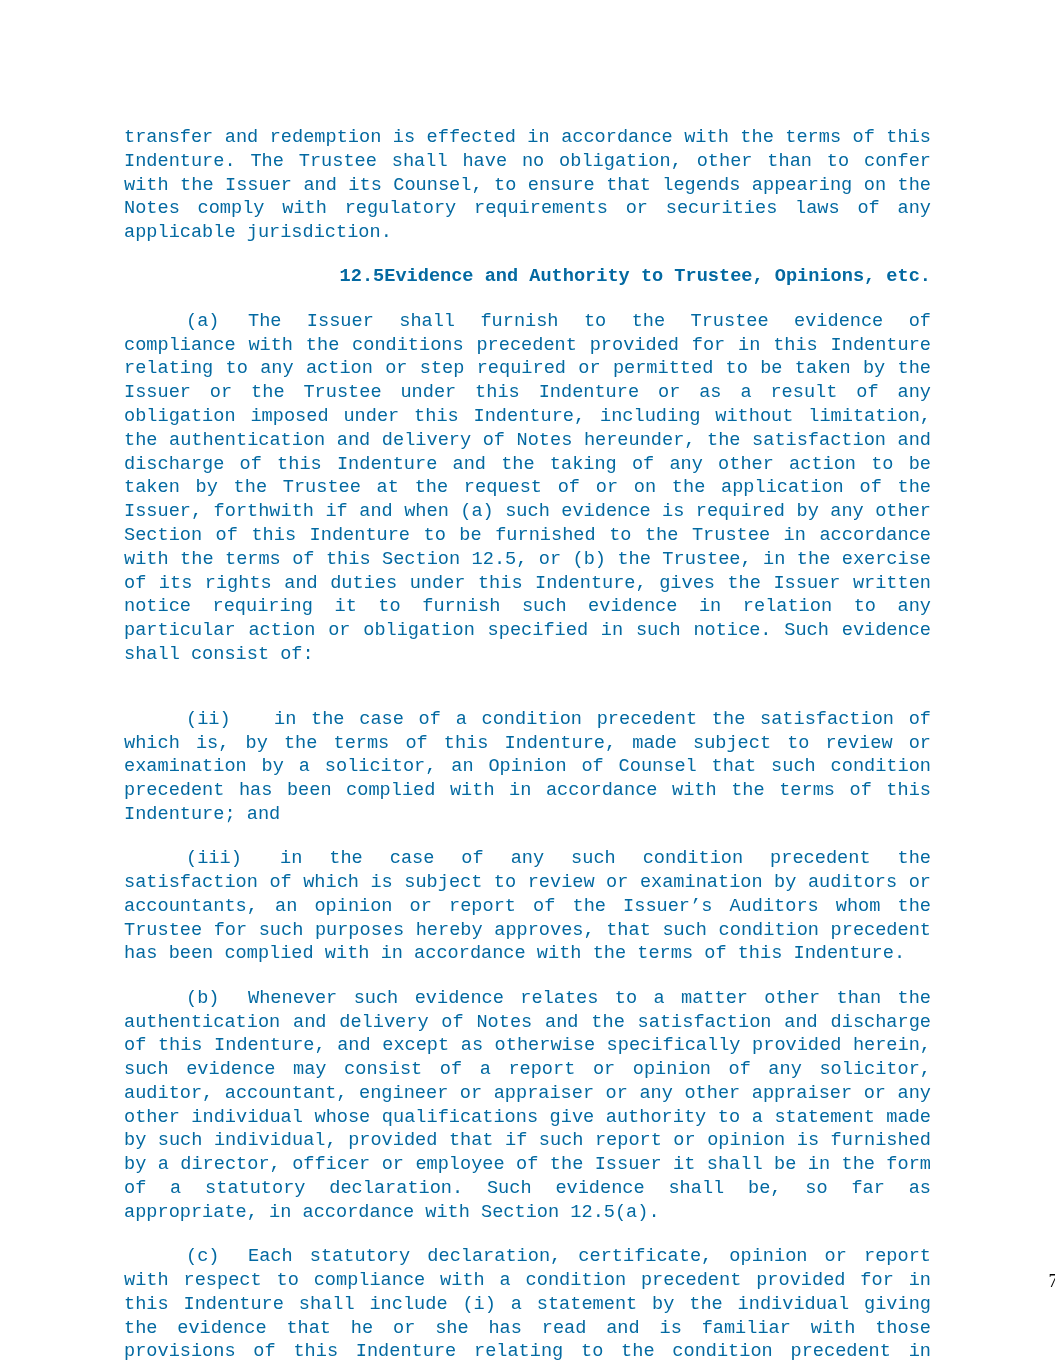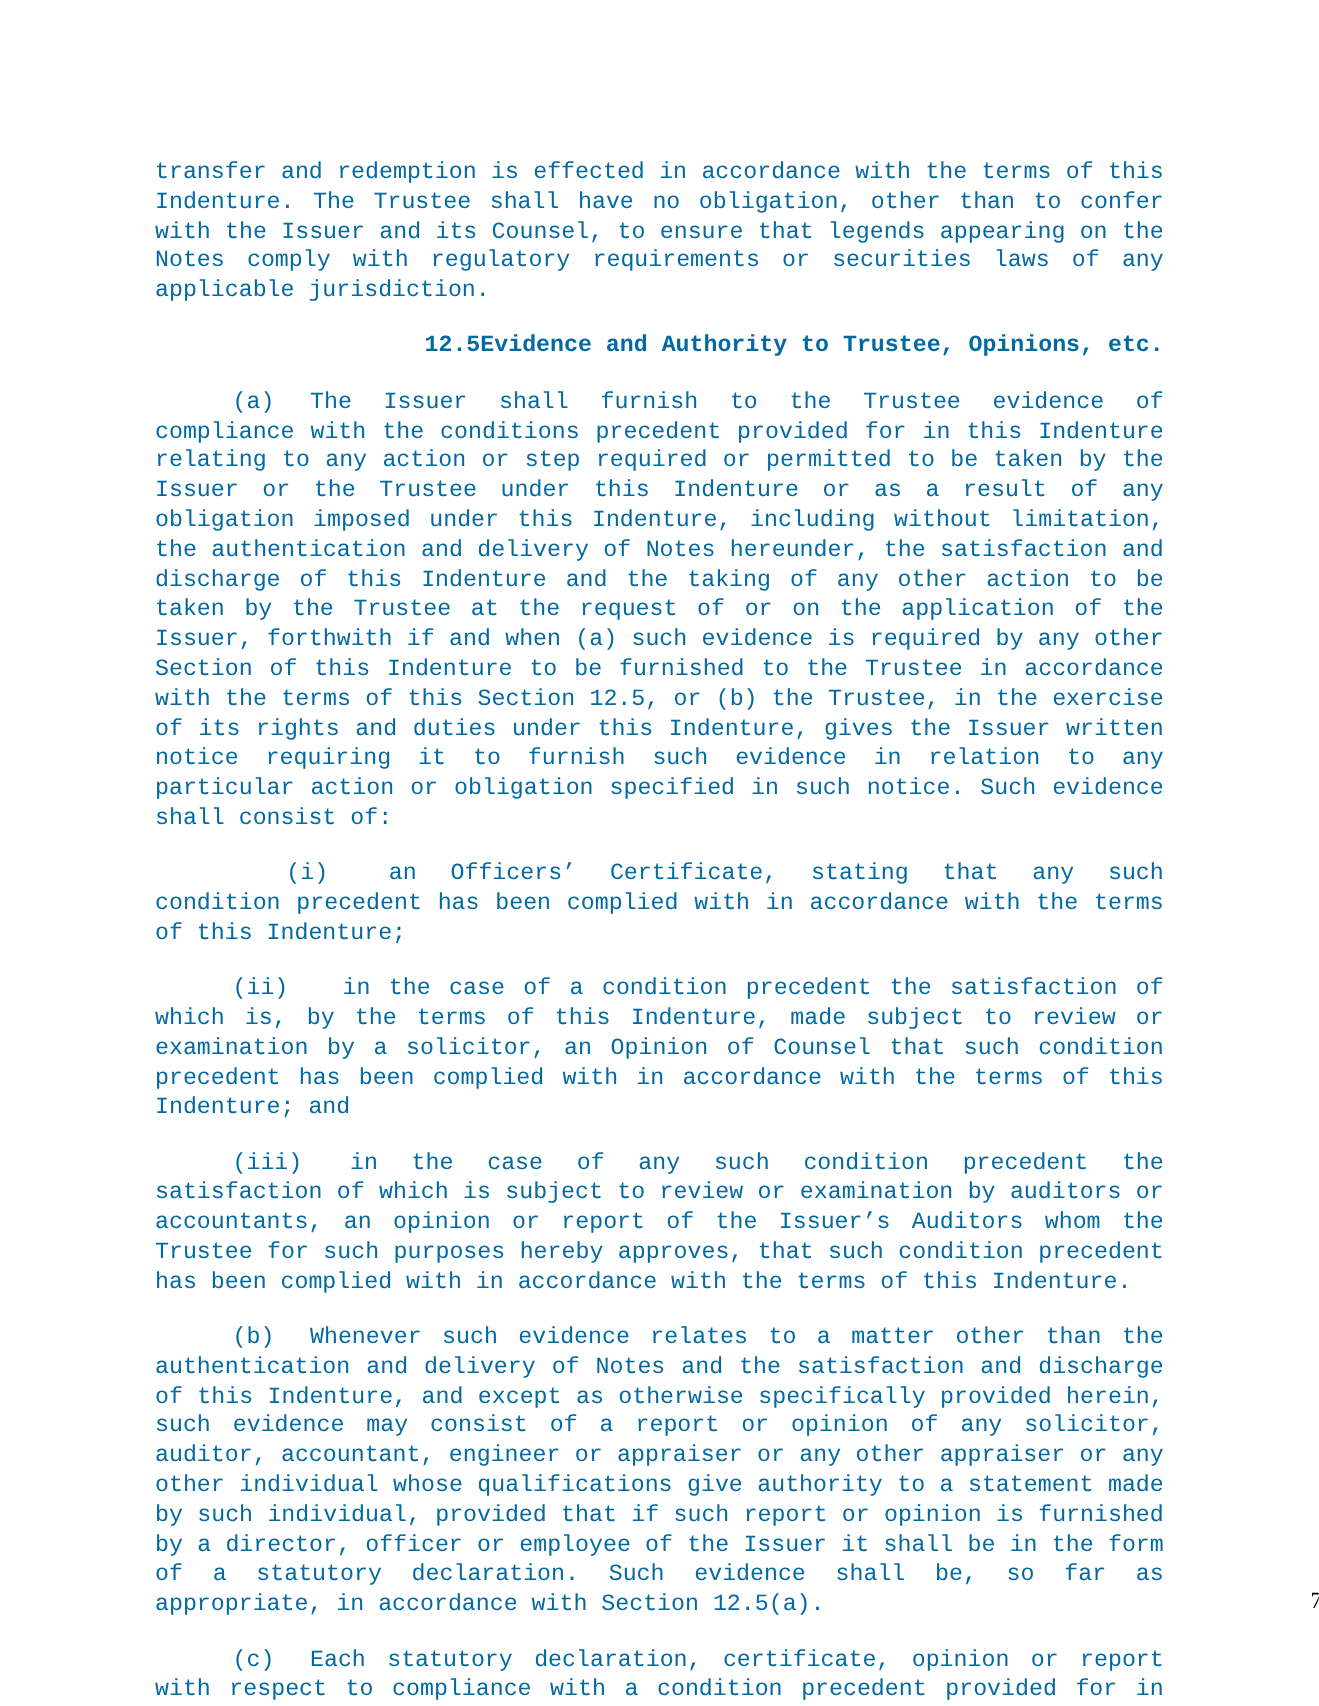--- a/index.html
+++ b/index.html
@@ -34,23 +34,20 @@
   <p class="heading">
     <span class="num">12.5</span><span>Evidence and Authority to Trustee, Opinions, etc.</span>
   </p>
   <div class="gap"></div>
 
   <p class="para-a">
     <span class="lbl">(a)</span><span>The Issuer shall furnish to the Trustee evidence of compliance with the conditions precedent provided for in this Indenture relating to any action or step required or permitted to be taken by the Issuer or the Trustee under this Indenture or as a result of any obligation imposed under this Indenture, including without limitation, the authentication and delivery of Notes hereunder, the satisfaction and discharge of this Indenture and the taking of any other action to be taken by the Trustee at the request of or on the application of the Issuer, forthwith if and when (a) such evidence is required by any other Section of this Indenture to be furnished to the Trustee in accordance with the terms of this Section 12.5, or (b) the Trustee, in the exercise of its rights and duties under this Indenture, gives the Issuer written notice requiring it to furnish such evidence in relation to any particular action or obligation specified in such notice. Such evidence shall consist of:</span>
   </p>
   <div class="gap"></div>
 
-  <p class="sub-i">
-    <span class="lbl">(i)</span><span>an Officers’ Certificate, stating that any such condition precedent has been complied with in accordance with the terms of this Indenture;</span>
-  </p>
   <div class="gap"></div>
 
   <p class="sub-ii">
     <span class="lbl">(ii)</span><span>in the case of a condition precedent the satisfaction of which is, by the terms of this Indenture, made subject to review or examination by a solicitor, an Opinion of Counsel that such condition precedent has been complied with in accordance with the terms of this Indenture; and</span>
   </p>
   <div class="gap"></div>
 
   <p class="sub-iii">
     <span class="lbl">(iii)</span><span>in the case of any such condition precedent the satisfaction of which is subject to review or examination by auditors or accountants, an opinion or report of the Issuer’s Auditors whom the Trustee for such purposes hereby approves, that such condition precedent has been complied with in accordance with the terms of this Indenture.</span>
   </p>

